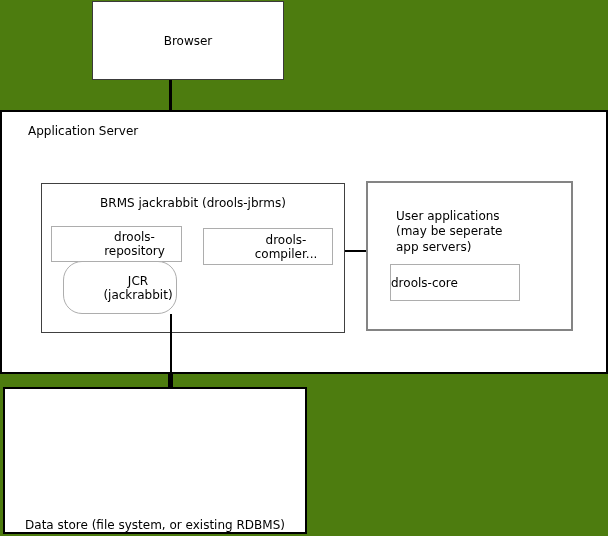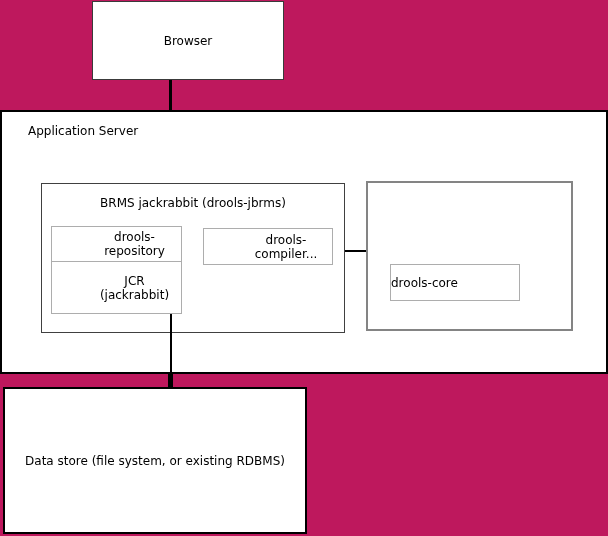--- a/index.html
+++ b/index.html
@@ -7,21 +7,21 @@
     padding: 0;
     background: #ffffff;
     font-family: "DejaVu Sans", "Liberation Sans", sans-serif;
     font-size: 12px;
     color: #000000;
   }
   #canvas {
     position: relative;
     width: 608px;
     height: 536px;
-    background: #be185d;
+    background: #4d7c0f;
     overflow: hidden;
   }
   .box {
     position: absolute;
     background: #ffffff;
     box-sizing: border-box;
   }
   .center-label {
     display: flex;
     align-items: center;
@@ -60,21 +60,21 @@
   #brms-title {
     position: absolute;
     left: 41px; top: 196px; width: 304px;
     text-align: center;
   }
 
   
   .inner-box { border: 1px solid #adadad; padding-left: 36px; }
 
   #repo-box { left: 51px; top: 226px; width: 131px; height: 36px; }
-  #jcr-box  { left: 51px; top: 261px; width: 131px; height: 53px; }
+  #jcr-box  { left: 63px; top: 261px; width: 114px; height: 53px; border-radius: 19px; }
   #compiler-box { left: 203px; top: 228px; width: 130px; height: 37px; }
 
   
   #conn-compiler { left: 345px; top: 250px; width: 21px; height: 2px; }
 
   
   #user-apps-box {
     left: 366px; top: 181px; width: 207px; height: 150px;
     border: 2px solid #848484;
   }
@@ -91,20 +91,21 @@
   }
 
   
   #conn-jcr       { left: 170px; top: 314px; width: 2px; height: 59px; }
   #conn-jcr-thick { left: 168px; top: 373px; width: 5px; height: 15px; }
 
   
   #datastore-box {
     left: 3px; top: 387px; width: 304px; height: 147px;
     border: 2px solid #000000;
+    align-items: flex-end;
   }
 </style>
 </head>
 <body>
 
 <div id="canvas">
 
   <div class="box center-label" id="browser-box">
     <span>Browser</span>
   </div>
@@ -125,20 +126,21 @@
     <span>JCR (jackrabbit)</span>
   </div>
 
   <div class="box inner-box center-label" id="compiler-box">
     <span>drools-compiler...</span>
   </div>
 
   <div class="conn" id="conn-compiler"></div>
 
   <div class="box" id="user-apps-box"></div>
+  <div id="user-apps-label"><span>User applications</span><br><span>(may be seperate</span><br><span>app servers)</span></div>
 
   <div class="box inner-box" id="drools-core-box">
     <span>drools-core</span>
   </div>
 
   <div class="conn" id="conn-jcr"></div>
   <div class="conn" id="conn-jcr-thick"></div>
 
   <div class="box center-label" id="datastore-box">
     <span>Data store (file system, or existing RDBMS)</span>

